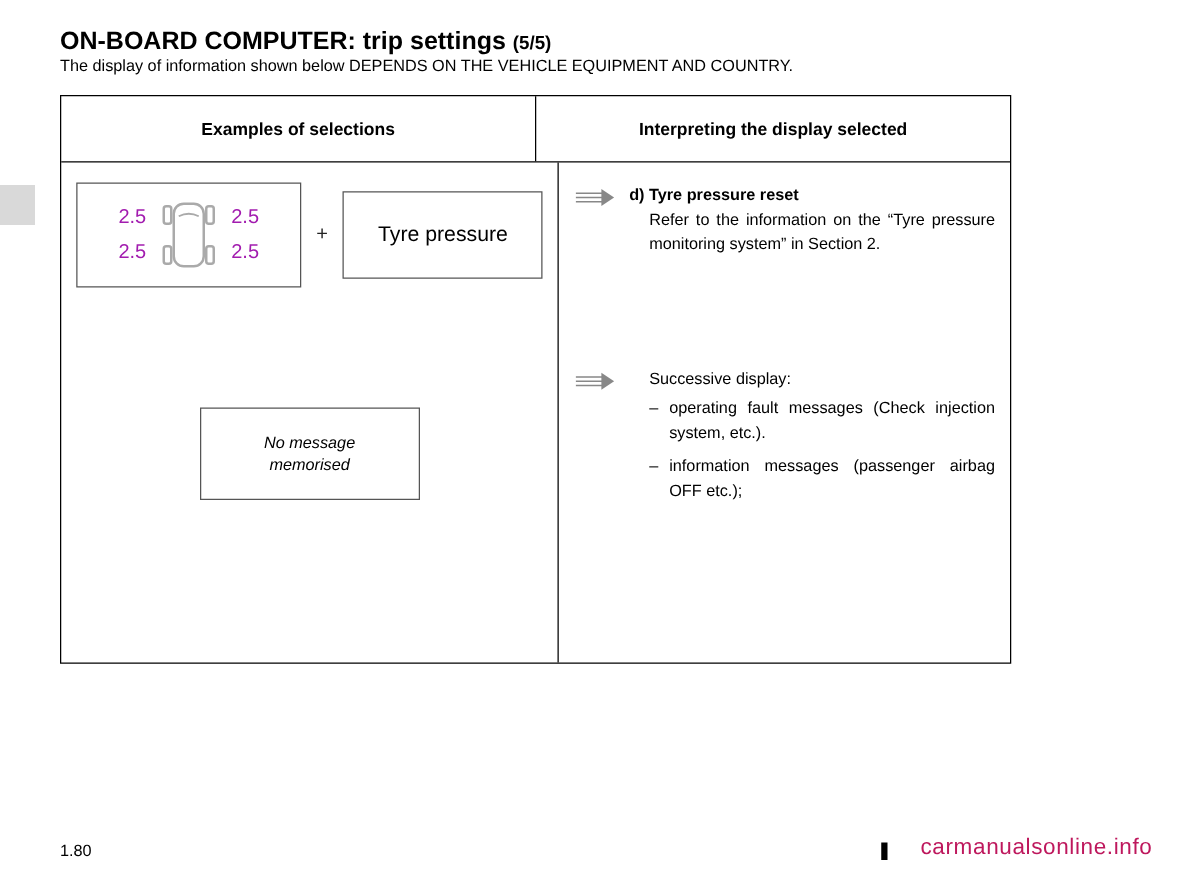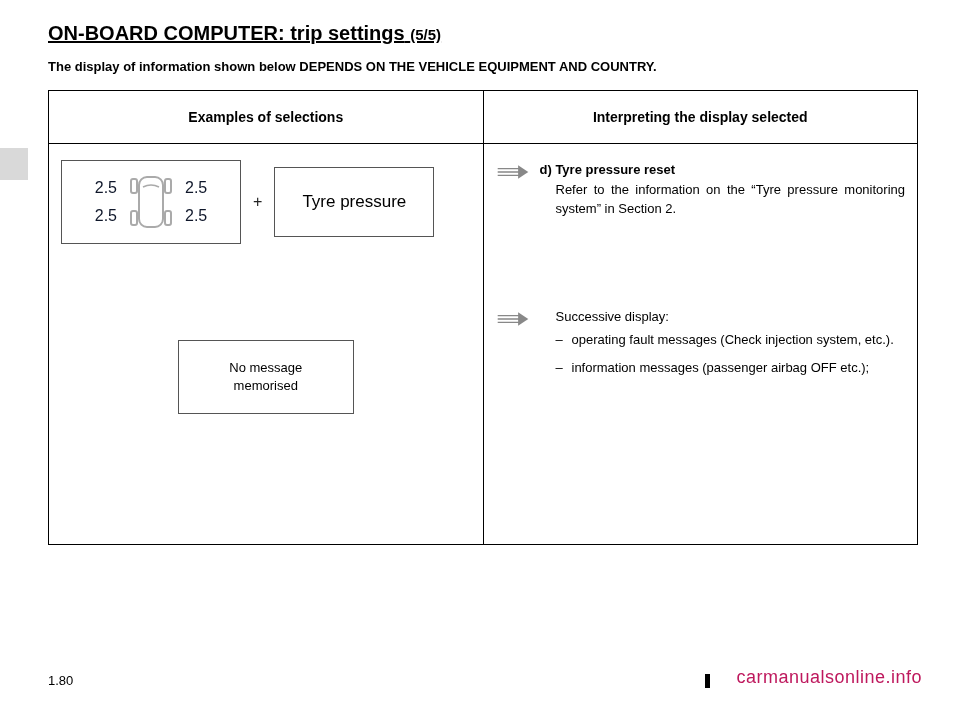--- a/index.html
+++ b/index.html
@@ -22,35 +22,34 @@
       width: 28px;
       height: 32px;
       background: #d9d9d9;
     }
     .page {
       padding: 22px 38px 0 48px;
     }
     .title {
       font-size: 20px;
       font-weight: bold;
-      margin-bottom: 14px;
-      text-decoration: underline;
+      margin-bottom: 0;
     }
     .title .subtitle {
       font-size: 15px;
       font-weight: bold;
     }
     .notice {
       font-size: 13px;
-      font-weight: bold;
+      font-weight: normal;
       margin-bottom: 16px;
     }
     .tbl {
       border: 1px solid #000;
-      width: 870px;
+      width: 761px;
     }
     .tbl-header {
       display: flex;
       border-bottom: 1px solid #000;
     }
     .tbl-header > div {
       flex: 1;
       text-align: center;
       padding: 18px 8px;
       font-size: 14px;
@@ -91,21 +90,21 @@
       display: flex;
       align-items: center;
       justify-content: center;
       gap: 6px;
     }
     .tyre-col {
       display: flex;
       flex-direction: column;
       gap: 10px;
       font-size: 16px;
-      color: #0f172a;
+      color: #a21caf;
     }
     .car-svg {
       width: 56px;
       height: 62px;
     }
     .plus {
       font-size: 16px;
       color: #222;
     }
     .tyre-label-box {
@@ -117,20 +116,21 @@
       display: flex;
       justify-content: center;
     }
     .no-msg-box {
       width: 176px;
       height: 74px;
       flex-direction: column;
       font-size: 13px;
       text-align: center;
       line-height: 1.4;
+      font-style: italic;
     }
     .entry {
       display: flex;
       gap: 10px;
       margin-bottom: 28px;
     }
     .arrow {
       flex-shrink: 0;
       width: 34px;
       height: 20px;

